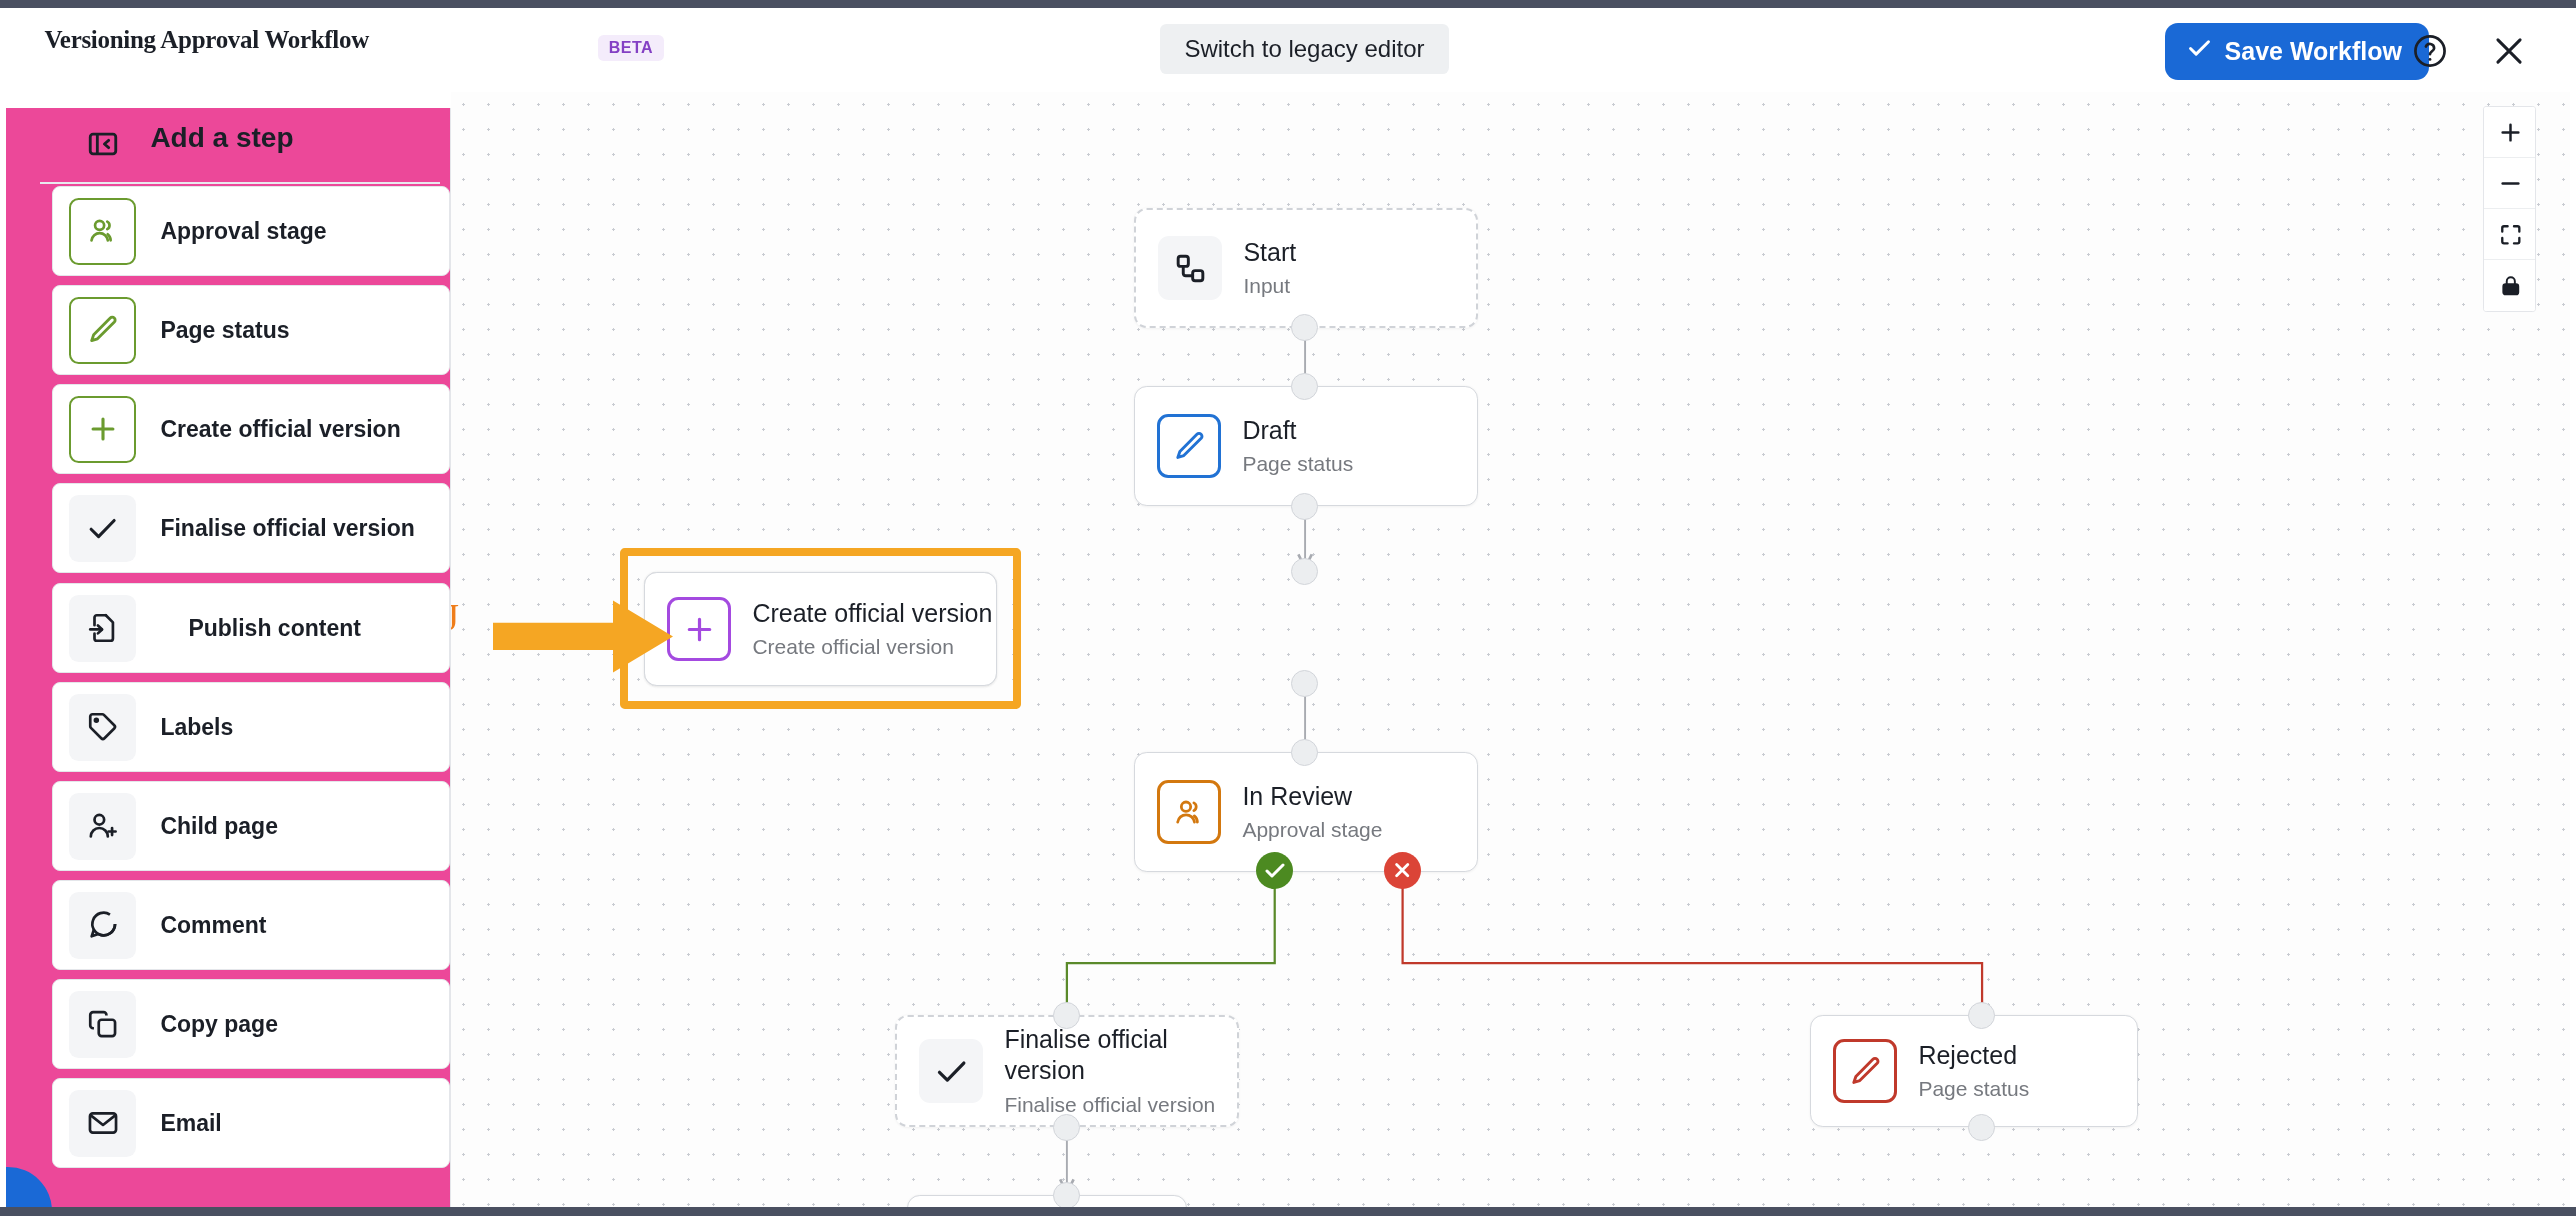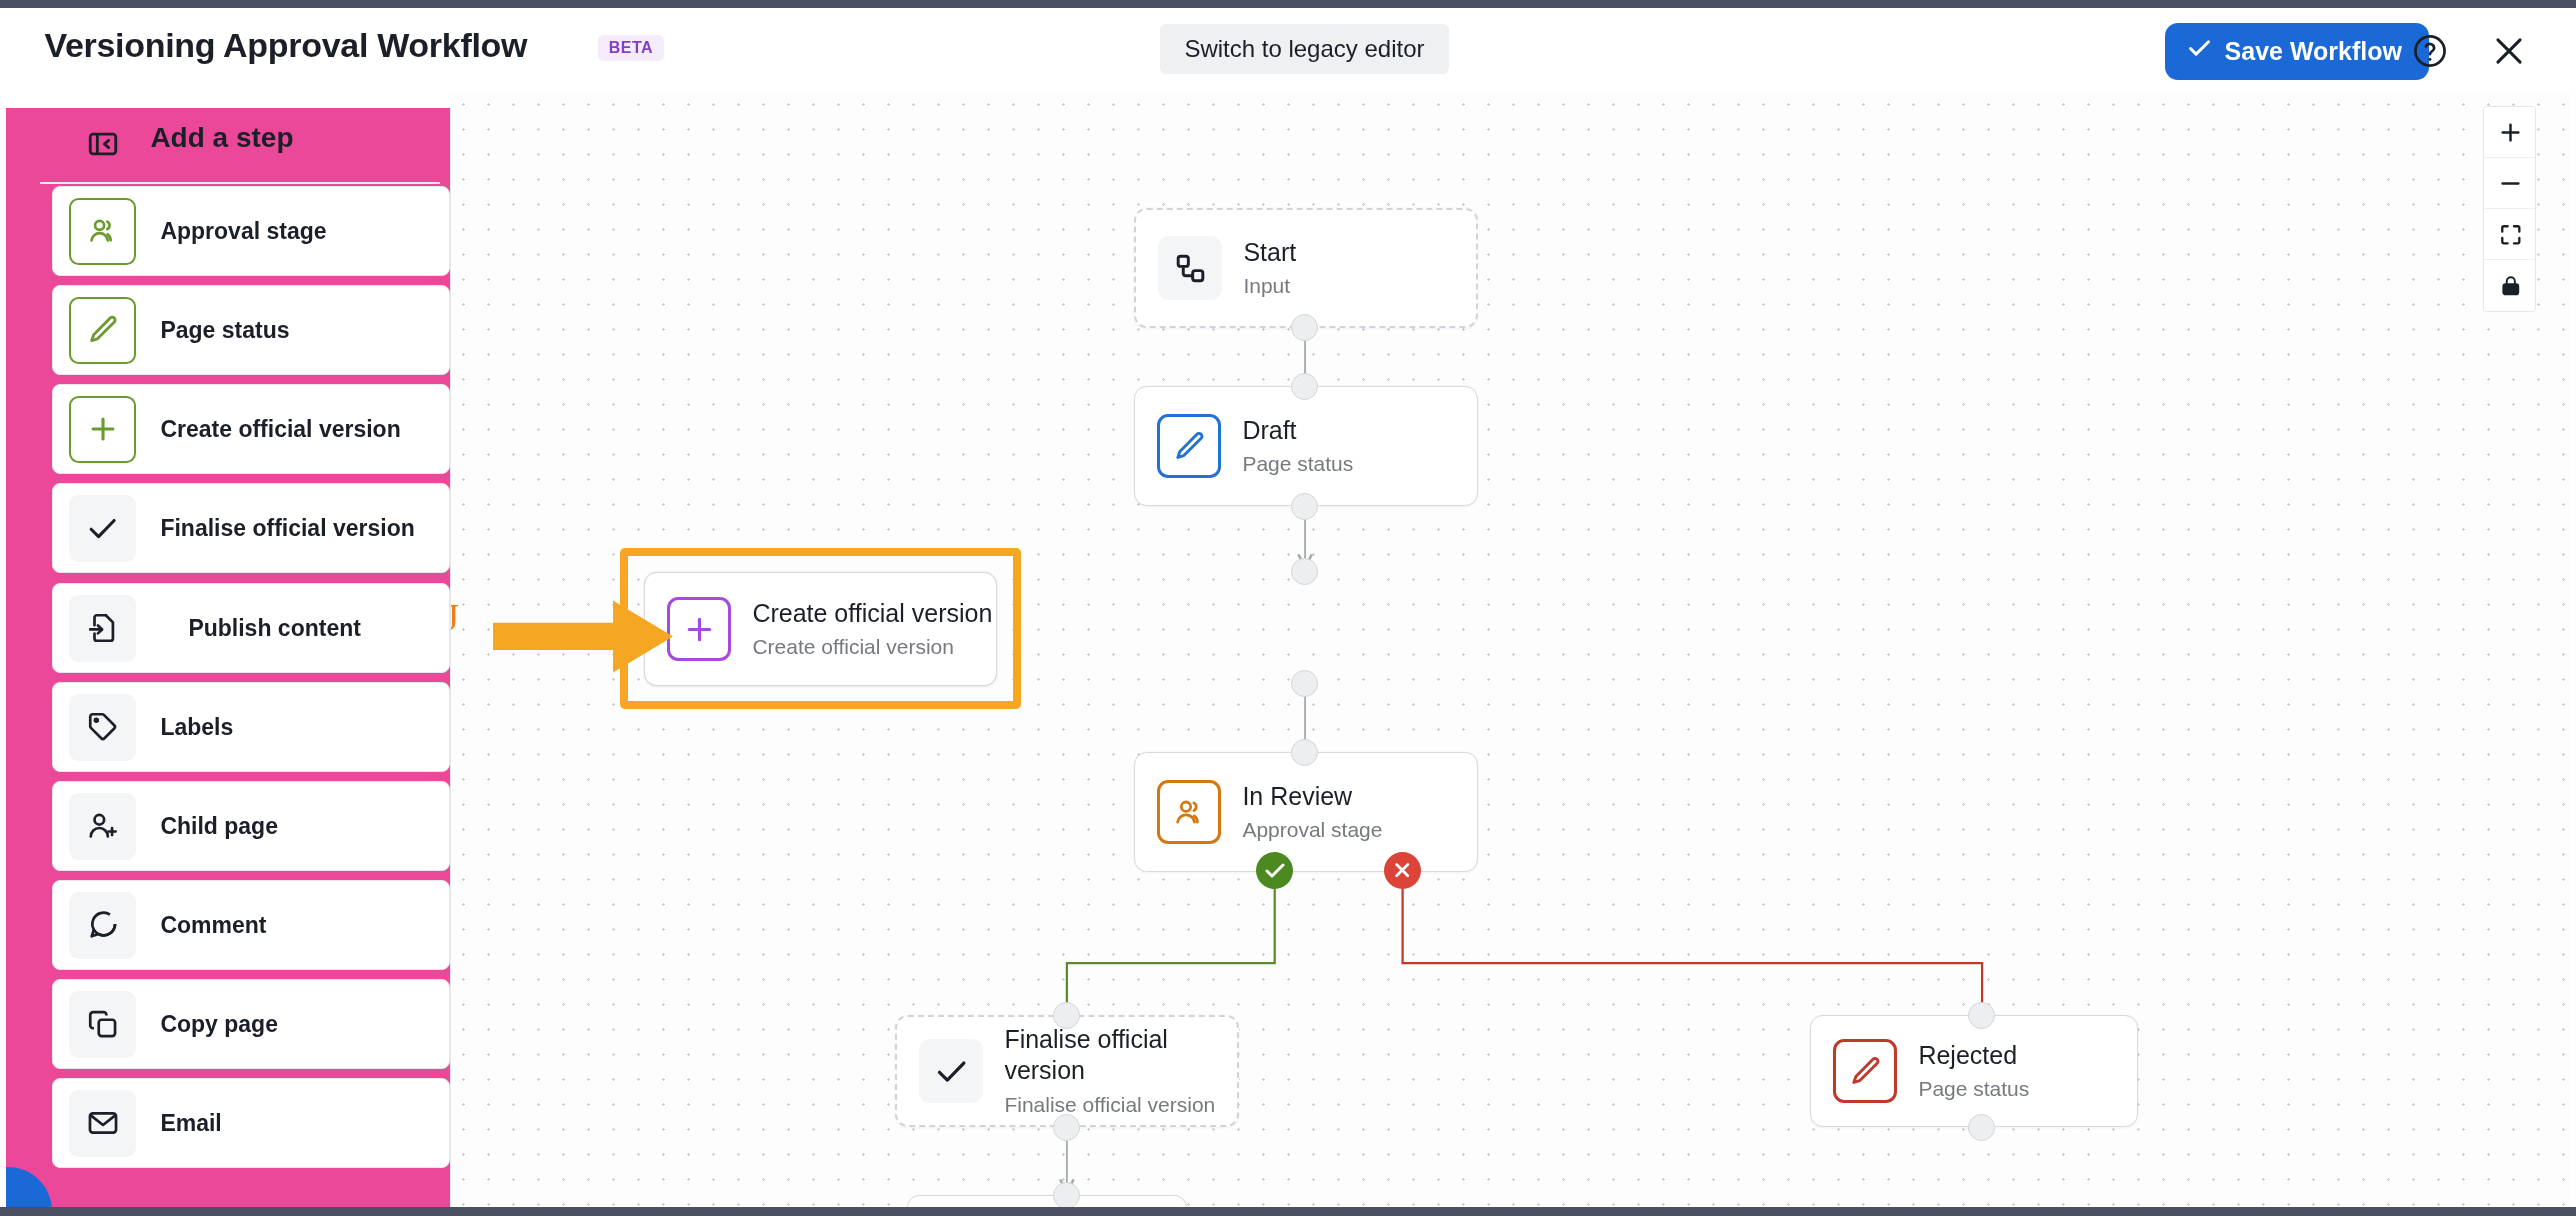--- a/index.html
+++ b/index.html
@@ -29,22 +29,23 @@
     background: #4a5061;
   }
 
   
   .header {
     position: absolute; left: 6.4px; top: 0; width: 2570px; height: 84px;
     background: #ffffff; z-index: 30;
   }
   .page-title {
     position: absolute; left: 38px; top: 17.6px;
-    font-size: 34px; font-weight: 700; color: #1b1f27;
+    font-size: 25px; font-weight: 700; color: #1b1f27;
     letter-spacing: -0.3px;
+    font-family: Liberation Serif, serif;
   }
   .beta-badge {
     position: absolute; left: 592px; top: 27px;
     background: #f4ecfb; color: #8440c4;
     font-size: 16px; font-weight: 700; letter-spacing: 0.5px;
     padding: 4px 10.4px; border-radius: 5.6px;
   }
   .legacy-btn {
     position: absolute; left: 1154px; top: 16px;
     background: #eef0f2; color: #1b1f27; border: none;

